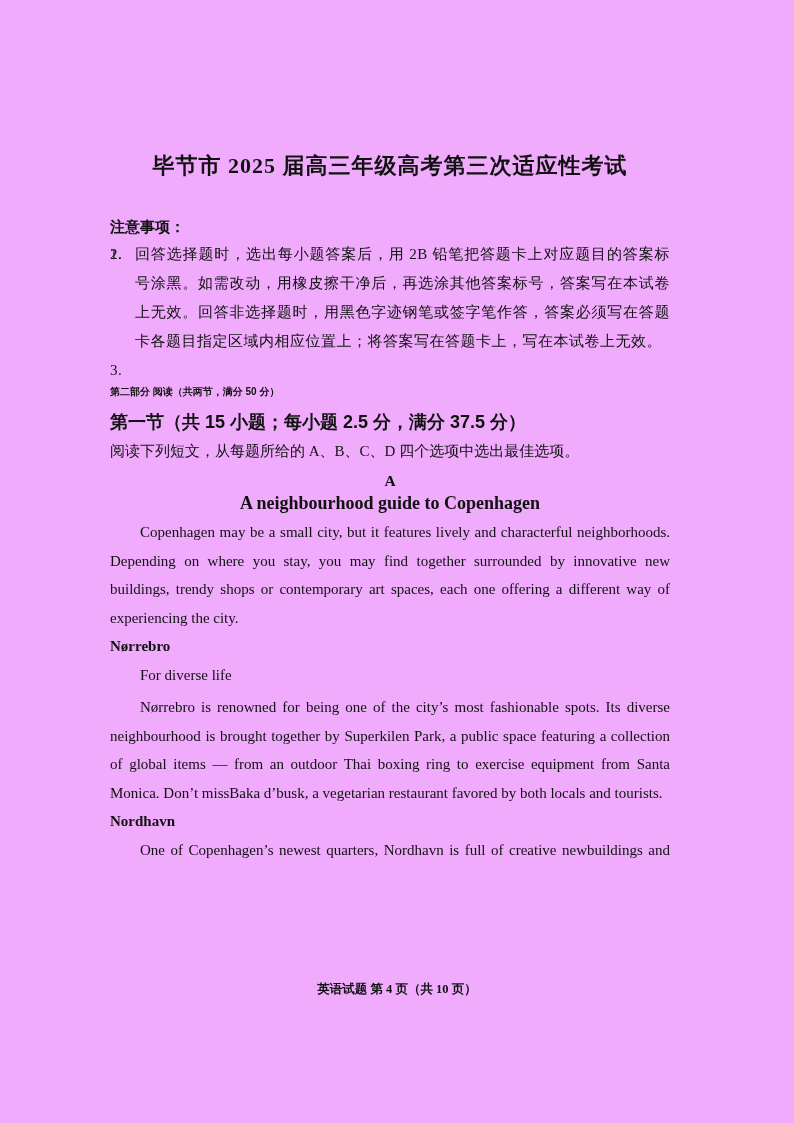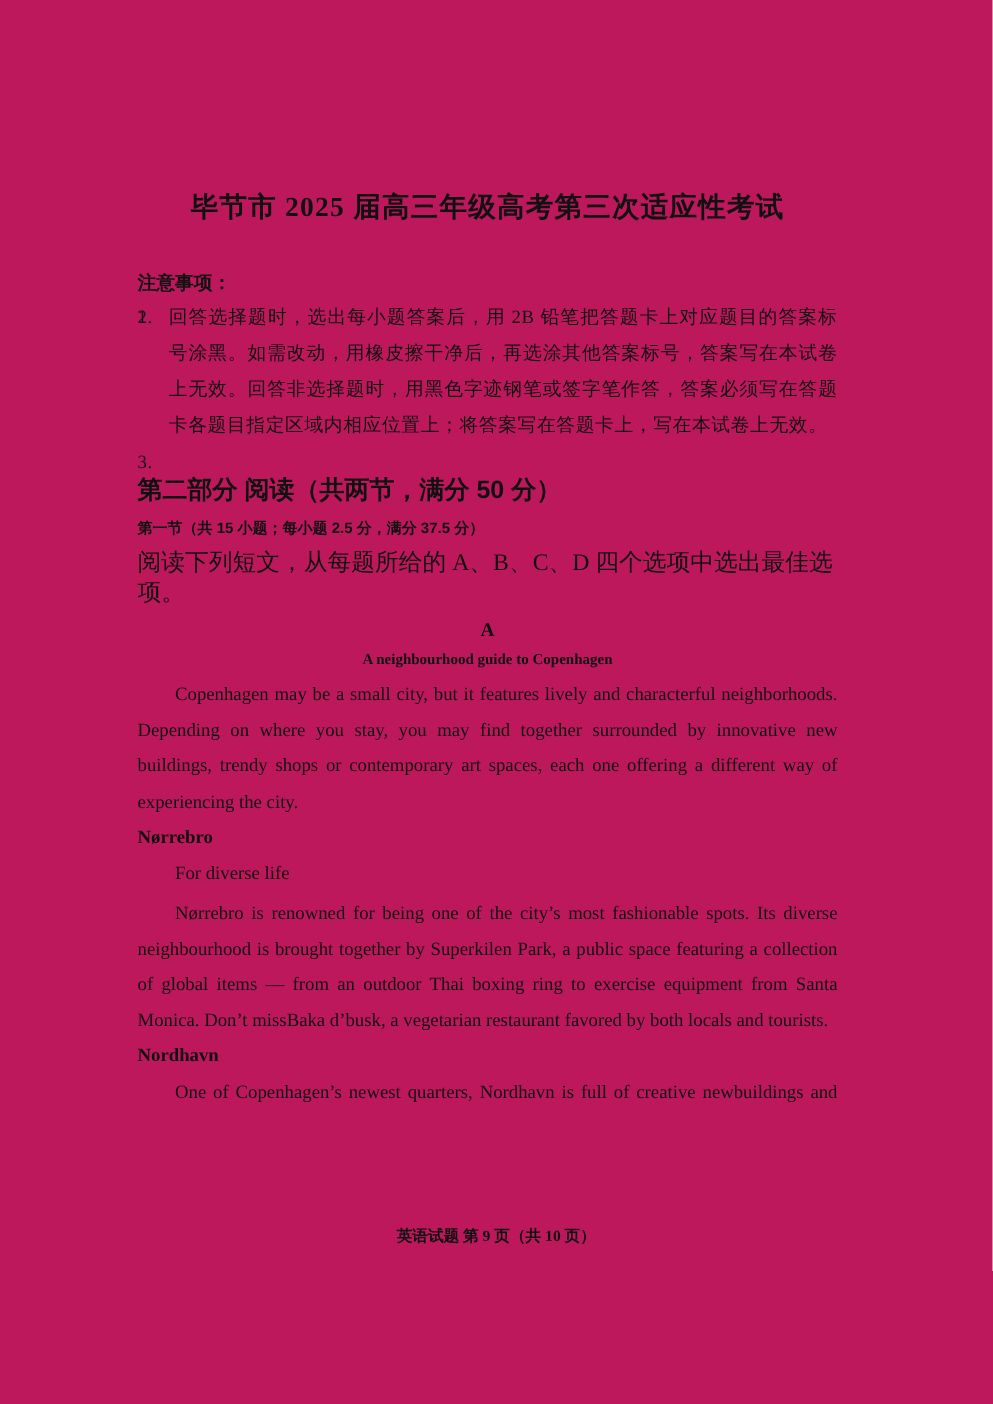--- a/index.html
+++ b/index.html
@@ -3,21 +3,21 @@
 <meta charset="utf-8">
 <style>
   * { margin: 0; padding: 0; box-sizing: border-box; }
   html, body { background: #e8e8e8; }
   body { font-family: "Liberation Serif", serif; }
   .page {
     position: relative;
     width: 794px;
     height: 1123px;
     margin: 0 auto;
-    background: #be185d;
+    background: #f0abfc;
     color: #111111;
     overflow: hidden;
   }
   .content {
     position: absolute;
     left: 110px;
     top: 0;
     width: 560px;
   }
   
@@ -56,47 +56,47 @@
   }
   .notice-num {
     position: absolute;
     left: 0;
     top: 0;
   }
   
   .part-header {
     margin-top: 24px;
     font-family: "Liberation Sans", sans-serif;
-    font-size: 20px;
+    font-size: 10px;
     font-weight: bold;
     line-height: 24px;
   }
   .section-header {
     margin-top: 6px;
     font-family: "Liberation Sans", sans-serif;
-    font-size: 12px;
+    font-size: 18px;
     font-weight: bold;
     line-height: 24px;
   }
   .section-instructions {
     margin-top: 5px;
-    font-size: 19px;
+    font-size: 15px;
     line-height: 24px;
   }
   
   .passage-label {
     margin-top: 7px;
     text-align: center;
     font-size: 15.5px;
     font-weight: bold;
     line-height: 22px;
   }
   .passage-title {
     text-align: center;
-    font-size: 12px;
+    font-size: 18px;
     font-weight: bold;
     line-height: 22px;
   }
   .para {
     margin-top: 4px;
     font-size: 15px;
     line-height: 28.5px;
     text-align: justify;
     text-indent: 2em;
   }
@@ -163,14 +163,14 @@
 
     <div class="subhead">Nørrebro</div>
     <div class="tagline">For diverse life</div>
     <div class="para">Nørrebro is renowned for being one of the city’s most fashionable spots. Its diverse neighbourhood is brought together by Superkilen Park, a public space featuring a collection of global items — from an outdoor Thai boxing ring to exercise equipment from Santa Monica. Don’t missBaka d’busk, a vegetarian restaurant favored by both locals and tourists.</div>
 
     <div class="subhead">Nordhavn</div>
     <div class="para-cont">One of Copenhagen’s newest quarters, Nordhavn is full of creative newbuildings and</div>
 
   </div>
 
-  <div class="footer">英语试题 第 9 页（共 10 页）</div>
+  <div class="footer">英语试题 第 4 页（共 10 页）</div>
 </div>
 
 </body></html>

